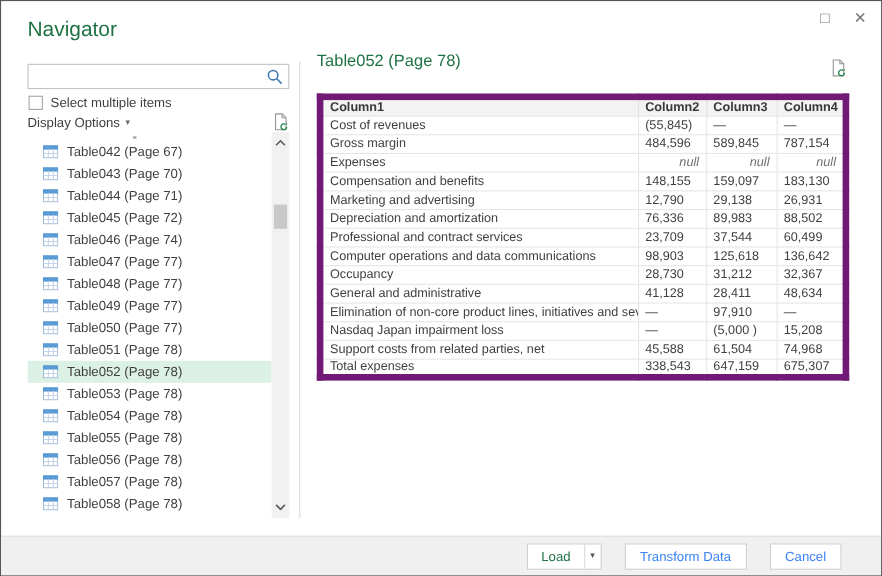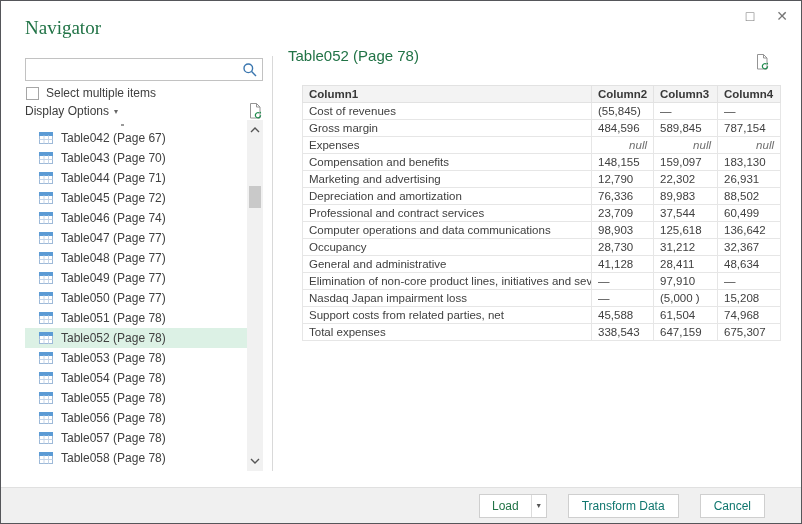--- a/index.html
+++ b/index.html
@@ -6,21 +6,21 @@
   *{box-sizing:border-box;}
   .dialog{
     position:relative;width:802px;height:524px;background:#fff;
     border:1px solid #55565a;overflow:hidden;
     font-family:"Liberation Sans",sans-serif;color:#404040;
   }
   
   .win-controls{position:absolute;top:6px;right:10px;display:flex;gap:14px;z-index:5;}
   .win-btn{font-size:14px;color:#767676;width:18px;height:18px;display:flex;align-items:center;justify-content:center;cursor:default;}
   
-  .dlg-title{position:absolute;left:24px;top:16px;font-size:19px;font-weight:400;color:#217346;margin:0;font-family:Liberation Serif, serif;}
+  .dlg-title{position:absolute;left:24px;top:16px;font-size:19px;font-weight:400;color:#217346;margin:0;}
   
   .searchbox{position:absolute;left:24px;top:57px;width:238px;height:23px;border:1px solid #c2c2c2;background:#fff;display:flex;align-items:center;}
   .searchbox input{flex:1;border:none;outline:none;height:100%;padding:0 4px;font-size:12px;font-family:inherit;background:transparent;}
   .search-ico{width:16px;height:16px;margin-right:4px;flex:0 0 auto;}
   
   .cb-row{position:absolute;left:25px;top:85px;display:flex;align-items:center;gap:7px;font-size:12px;color:#404040;cursor:default;}
   .checkbox{width:13px;height:13px;border:1px solid #a6a6a6;background:#fff;display:inline-block;}
   
   .opts-row{position:absolute;left:24px;top:103px;width:238px;display:flex;align-items:flex-start;justify-content:space-between;}
   .disp-opts{font-size:12px;color:#3d3d3d;display:flex;align-items:center;gap:5px;cursor:default;}
@@ -39,25 +39,25 @@
   
   .vsep{position:absolute;left:271px;top:55px;width:1px;height:415px;background:#d9d9d9;}
   
   .preview-title{position:absolute;left:287px;top:46px;font-size:15px;font-weight:400;color:#217346;margin:0;}
   .refresh-ico{width:16px;height:18px;}
   .refresh-left{margin-top:-2px;}
   .refresh-right{position:absolute;left:753px;top:52px;}
   table.preview{position:absolute;left:287px;top:84px;width:478px;border-collapse:collapse;table-layout:fixed;font-size:11.5px;}
   table.preview th{background:#f3f3f3;font-weight:bold;color:#383838;text-align:left;height:17px;padding:0 6px;border:1px solid #e2e2e2;overflow:hidden;white-space:nowrap;}
   table.preview td{height:17px;padding:0 6px;border:1px solid #e6e6e6;color:#404040;overflow:hidden;white-space:nowrap;}
-  table.preview{border:1px solid #701a75;margin-left:14px;}
+  table.preview{border:6px solid #701a75;}
   table.preview td.null{font-style:italic;text-align:right;color:#6e6e6e;}
   
   .footer{position:absolute;left:0;bottom:0;width:100%;height:36px;background:#f0f0f0;border-top:1px solid #e0e0e0;display:flex;align-items:center;justify-content:flex-end;padding-right:36px;gap:21px;}
-  .btn{height:24px;background:#fff;border:1px solid #cfcfcf;color:#0f766e;font-size:12px;font-family:inherit;padding:0 13px;display:flex;align-items:center;cursor:default;}
+  .btn{height:24px;background:#fff;border:1px solid #cfcfcf;color:#3b82f6;font-size:12px;font-family:inherit;padding:0 13px;display:flex;align-items:center;cursor:default;}
   .split-btn{display:flex;height:24px;border:1px solid #cfcfcf;background:#fff;}
   .split-main{padding:0 12px;display:flex;align-items:center;font-size:12px;color:#217346;}
   .split-arrow{width:15px;display:flex;align-items:center;justify-content:center;border-left:1px solid #dcdcdc;font-size:7px;color:#555;}
 </style>
 </head>
 <body>
 
 <div class="dialog">
 
   <div class="win-controls">
@@ -327,21 +327,21 @@
         </tr>
         <tr>
           <td>Compensation and benefits</td>
           <td>148,155</td>
           <td>159,097</td>
           <td>183,130</td>
         </tr>
         <tr>
           <td>Marketing and advertising</td>
           <td>12,790</td>
-          <td>22,302</td>
+          <td>29,138</td>
           <td>26,931</td>
         </tr>
         <tr>
           <td>Depreciation and amortization</td>
           <td>76,336</td>
           <td>89,983</td>
           <td>88,502</td>
         </tr>
         <tr>
           <td>Professional and contract services</td>

